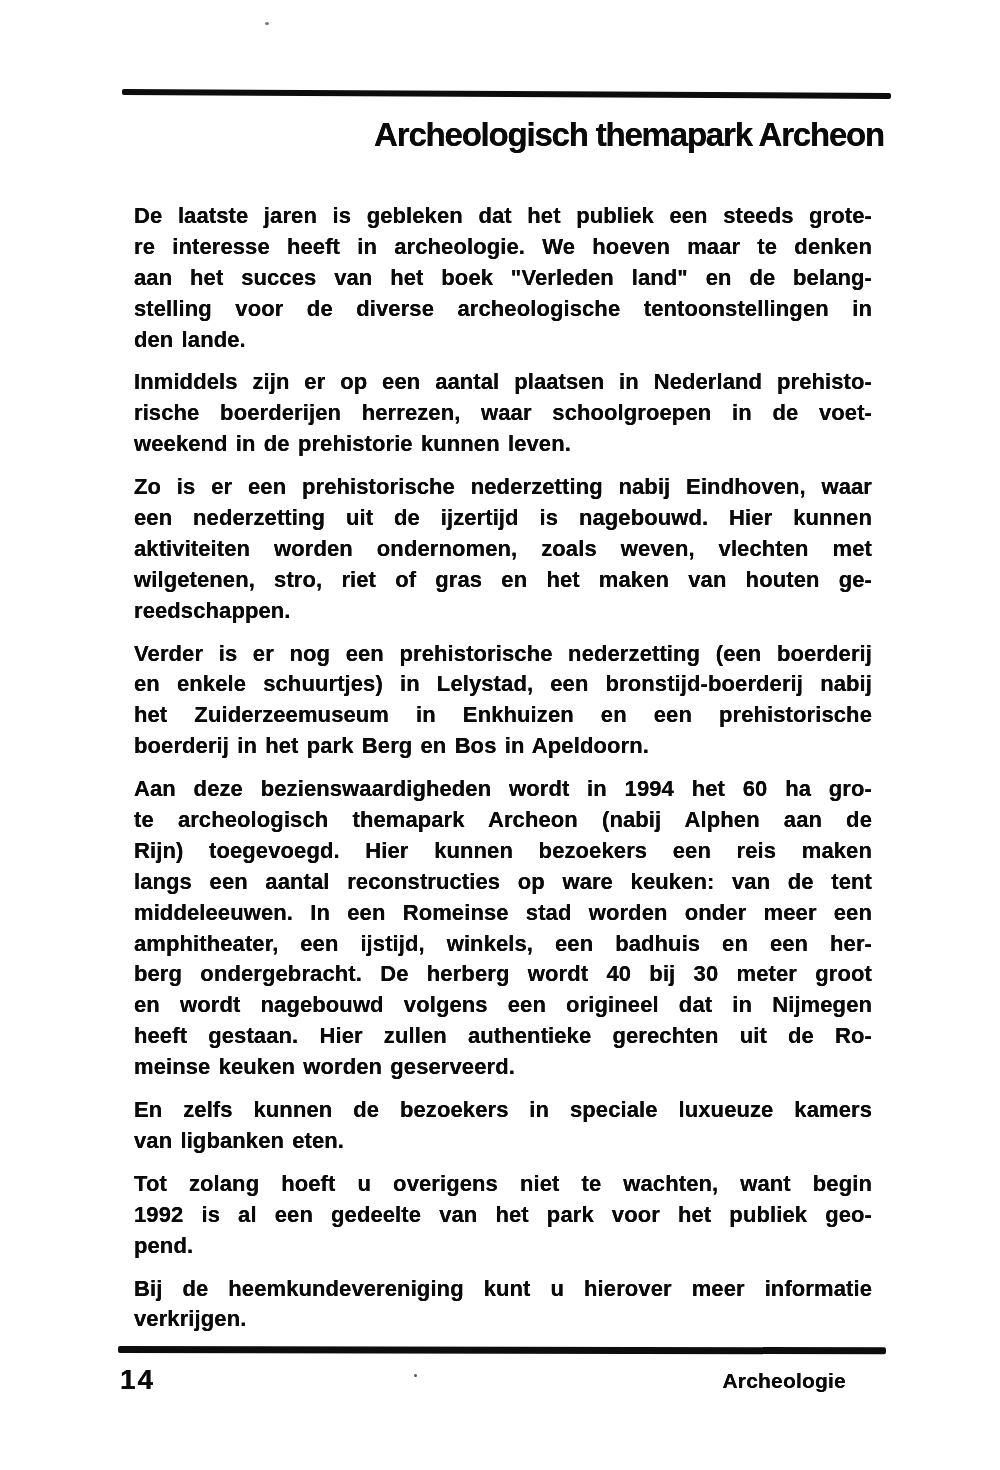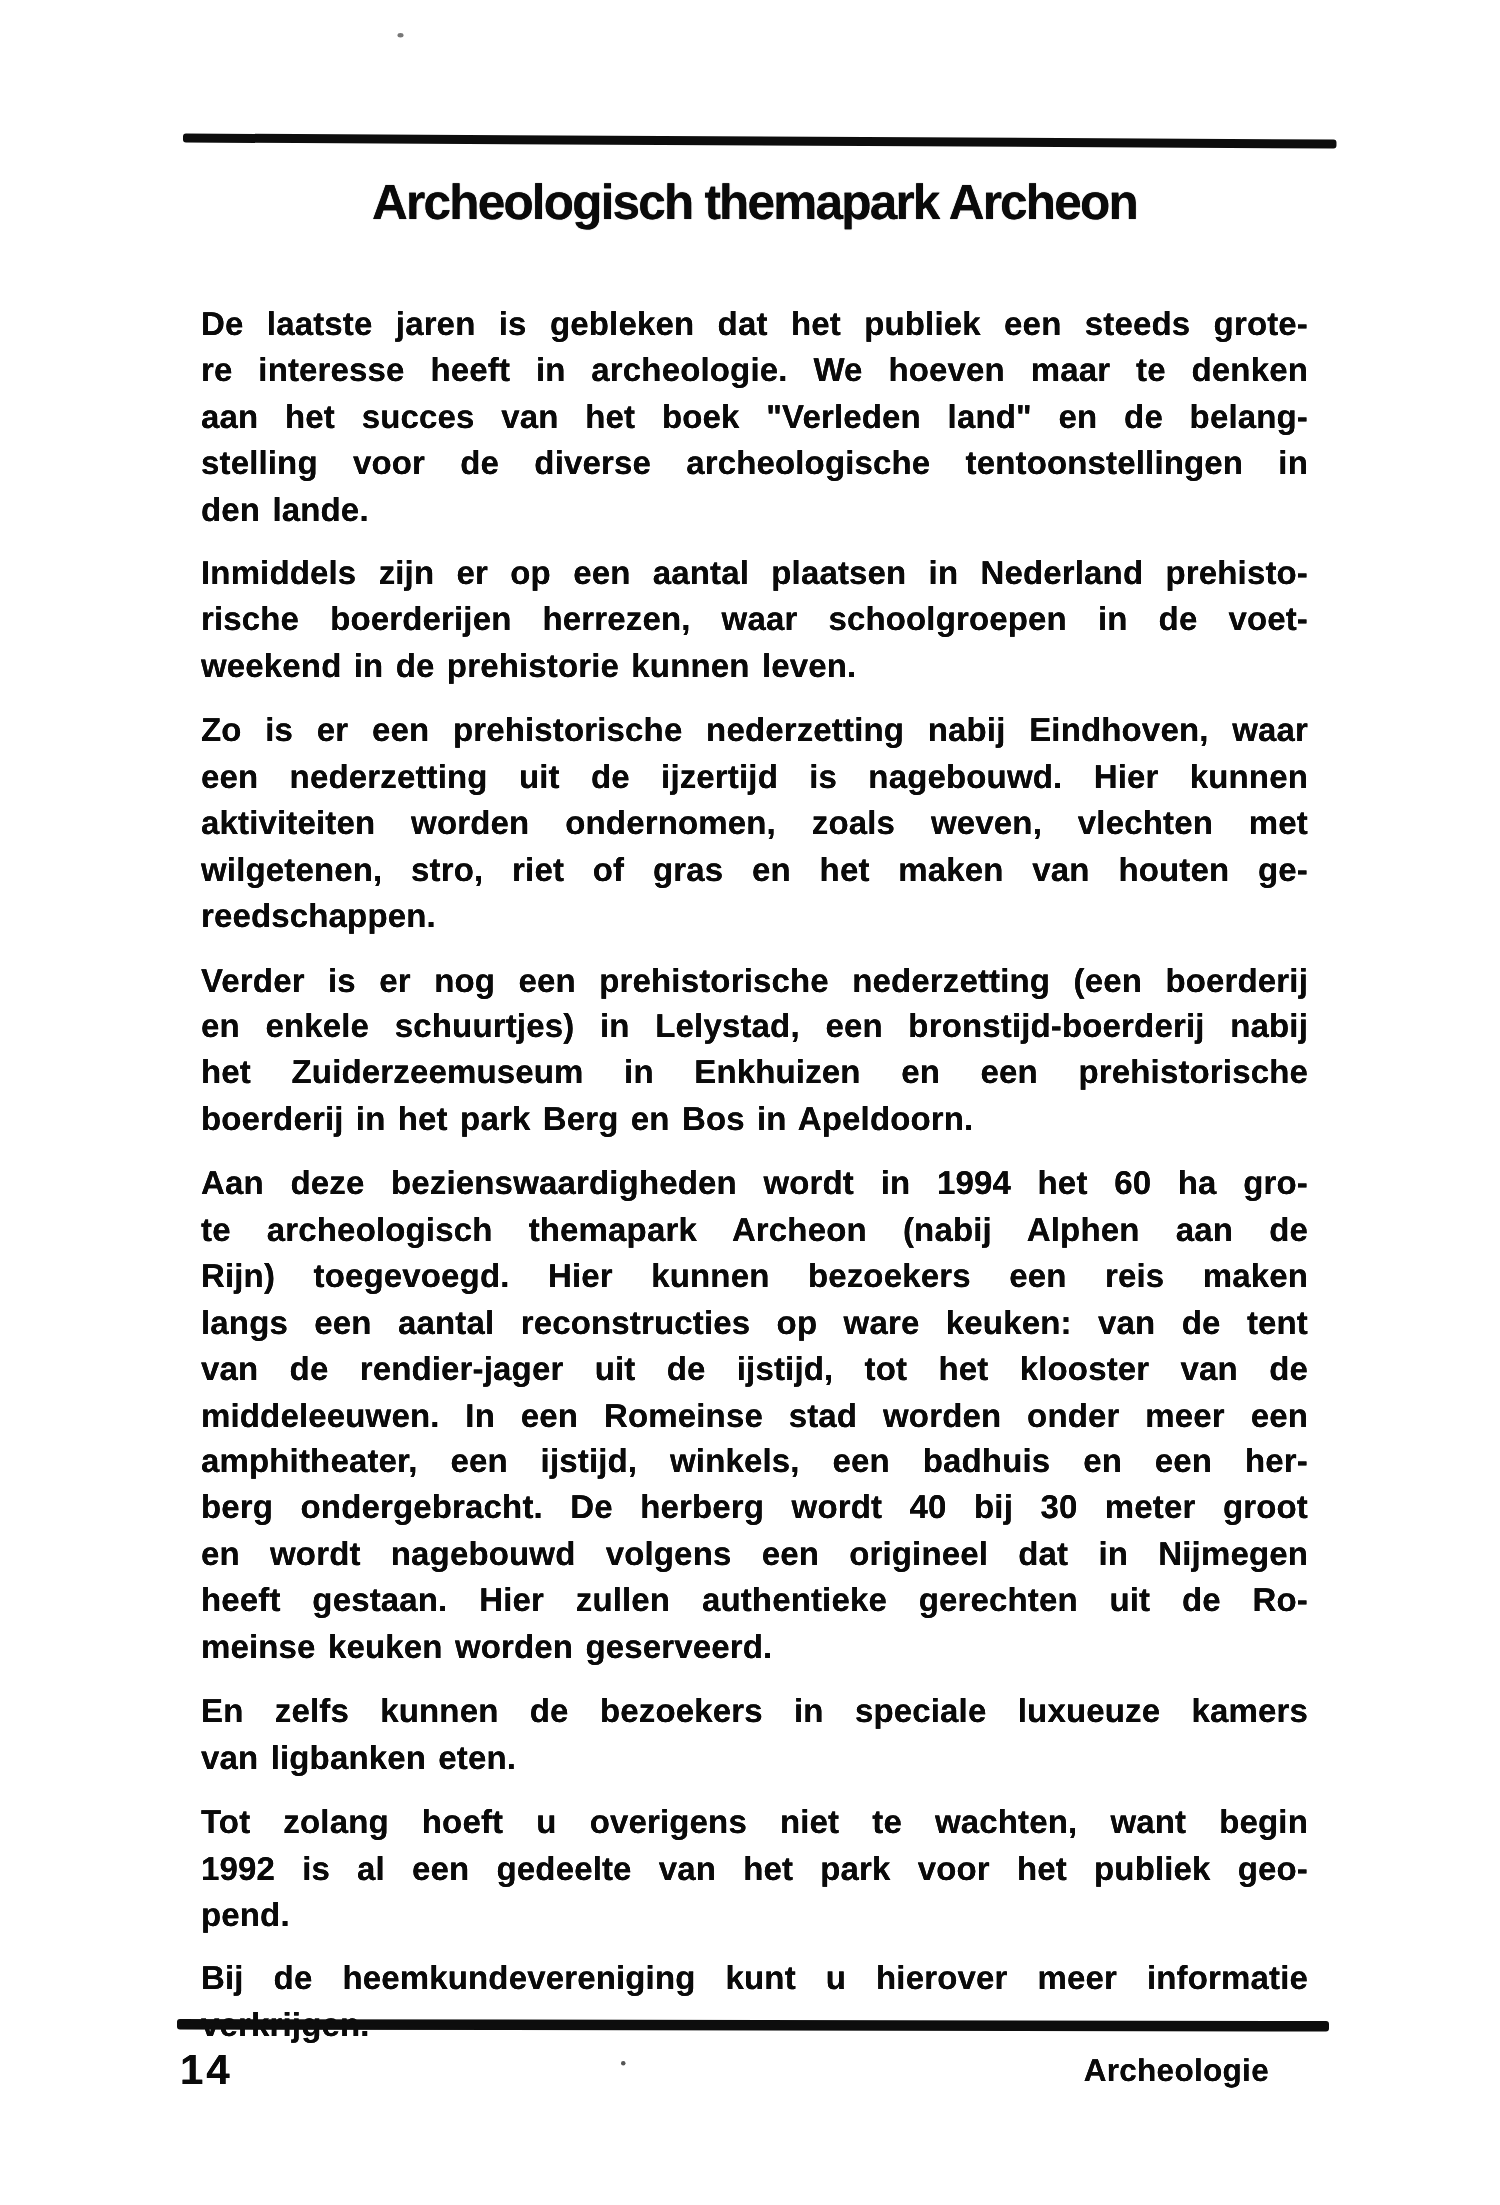--- a/index.html
+++ b/index.html
@@ -24,21 +24,21 @@
     left: 122px; top: 89px; width: 769px; height: 6px;
     transform: rotate(0.3deg); transform-origin: left center;
   }
   .rule.bottom {
     left: 118px; top: 1346px; width: 768px; height: 7px;
     transform: rotate(0.1deg); transform-origin: left center;
   }
   .doc-title {
     position: absolute;
     left: 122px; top: 113px; width: 762px;
-    text-align: center;
+    text-align: right;
     font-size: 33px;
     font-weight: bold;
     letter-spacing: -1.2px;
     line-height: 44px;
     text-shadow: 0 0 0.5px currentColor;
     white-space: nowrap;
   }
   .body-text {
     position: absolute;
     left: 122px; top: 189px; width: 762px;
@@ -118,21 +118,20 @@
         <div class="line">Verder is er nog een prehistorische nederzetting (een boerderij</div>
         <div class="line">en enkele schuurtjes) in Lelystad, een bronstijd-boerderij nabij</div>
         <div class="line">het Zuiderzeemuseum in Enkhuizen en een prehistorische</div>
         <div class="line last">boerderij in het park Berg en Bos in Apeldoorn.</div>
       </div>
       <div class="para">
         <div class="line">Aan deze bezienswaardigheden wordt in 1994 het 60 ha gro-</div>
         <div class="line">te archeologisch themapark Archeon (nabij Alphen aan de</div>
         <div class="line">Rijn) toegevoegd. Hier kunnen bezoekers een reis maken</div>
         <div class="line">langs een aantal reconstructies op ware keuken: van de tent</div>
-        <div class="line">van de rendier-jager uit de ijstijd, tot het klooster van de</div>
         <div class="line">middeleeuwen. In een Romeinse stad worden onder meer een</div>
         <div class="line">amphitheater, een ijstijd, winkels, een badhuis en een her-</div>
         <div class="line">berg ondergebracht. De herberg wordt 40 bij 30 meter groot</div>
         <div class="line">en wordt nagebouwd volgens een origineel dat in Nijmegen</div>
         <div class="line">heeft gestaan. Hier zullen authentieke gerechten uit de Ro-</div>
         <div class="line last">meinse keuken worden geserveerd.</div>
       </div>
       <div class="para">
         <div class="line">En zelfs kunnen de bezoekers in speciale luxueuze kamers</div>
         <div class="line last">van ligbanken eten.</div>

